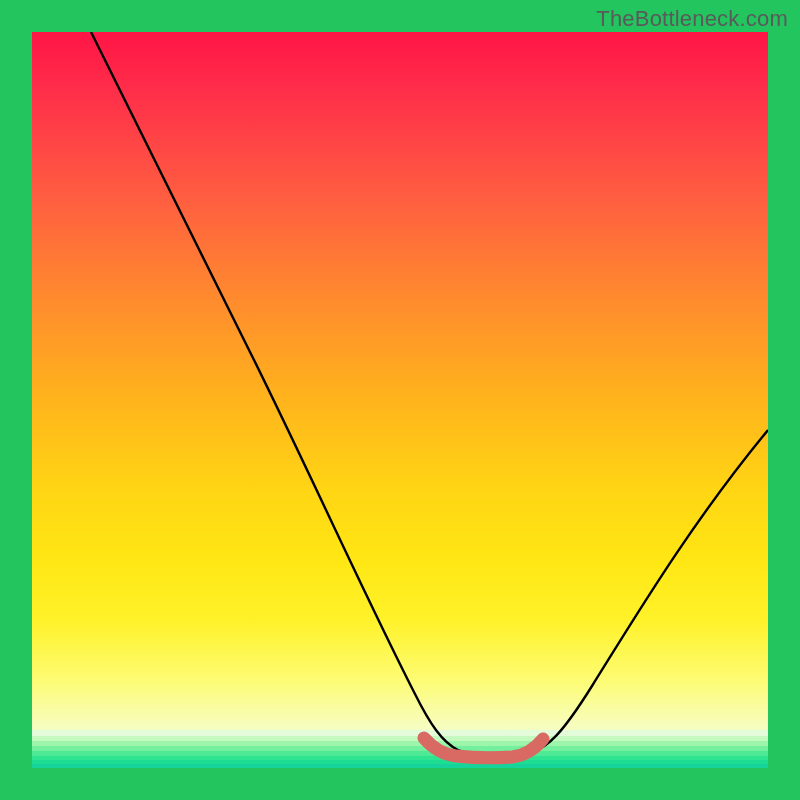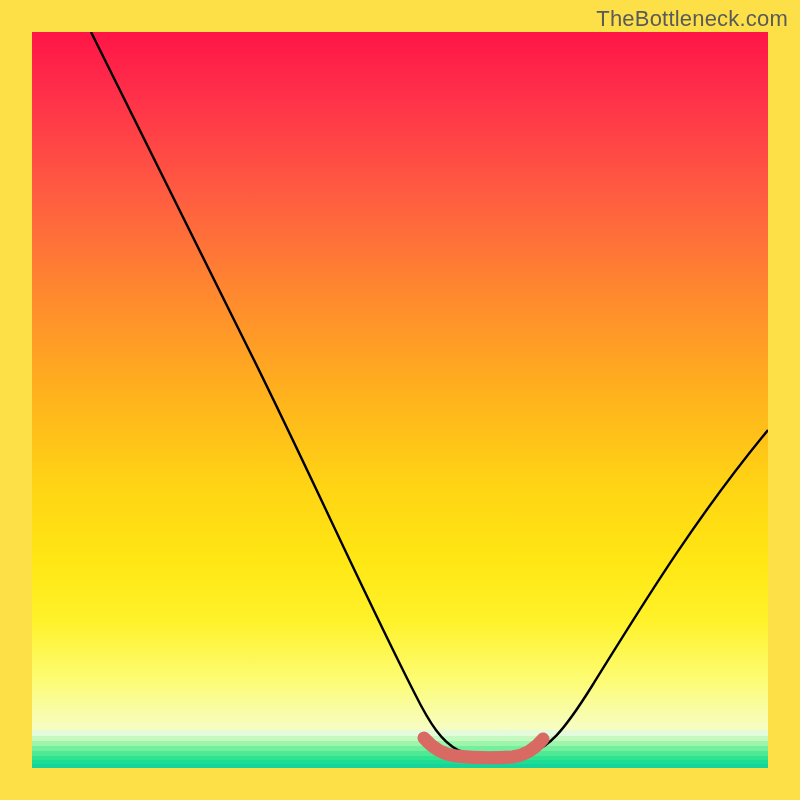--- a/index.html
+++ b/index.html
@@ -8,21 +8,21 @@
     width: 800px;
     height: 800px;
     overflow: hidden;
     background: #000;
     font-family: Arial, Helvetica, sans-serif;
   }
   .frame {
     position: relative;
     width: 800px;
     height: 800px;
-    background: #fde047;
+    background: #22c55e;
   }
   .plot-area {
     position: absolute;
     left: 32px;
     top: 32px;
     width: 736px;
     height: 736px;
     
     background: linear-gradient(
       to bottom,

